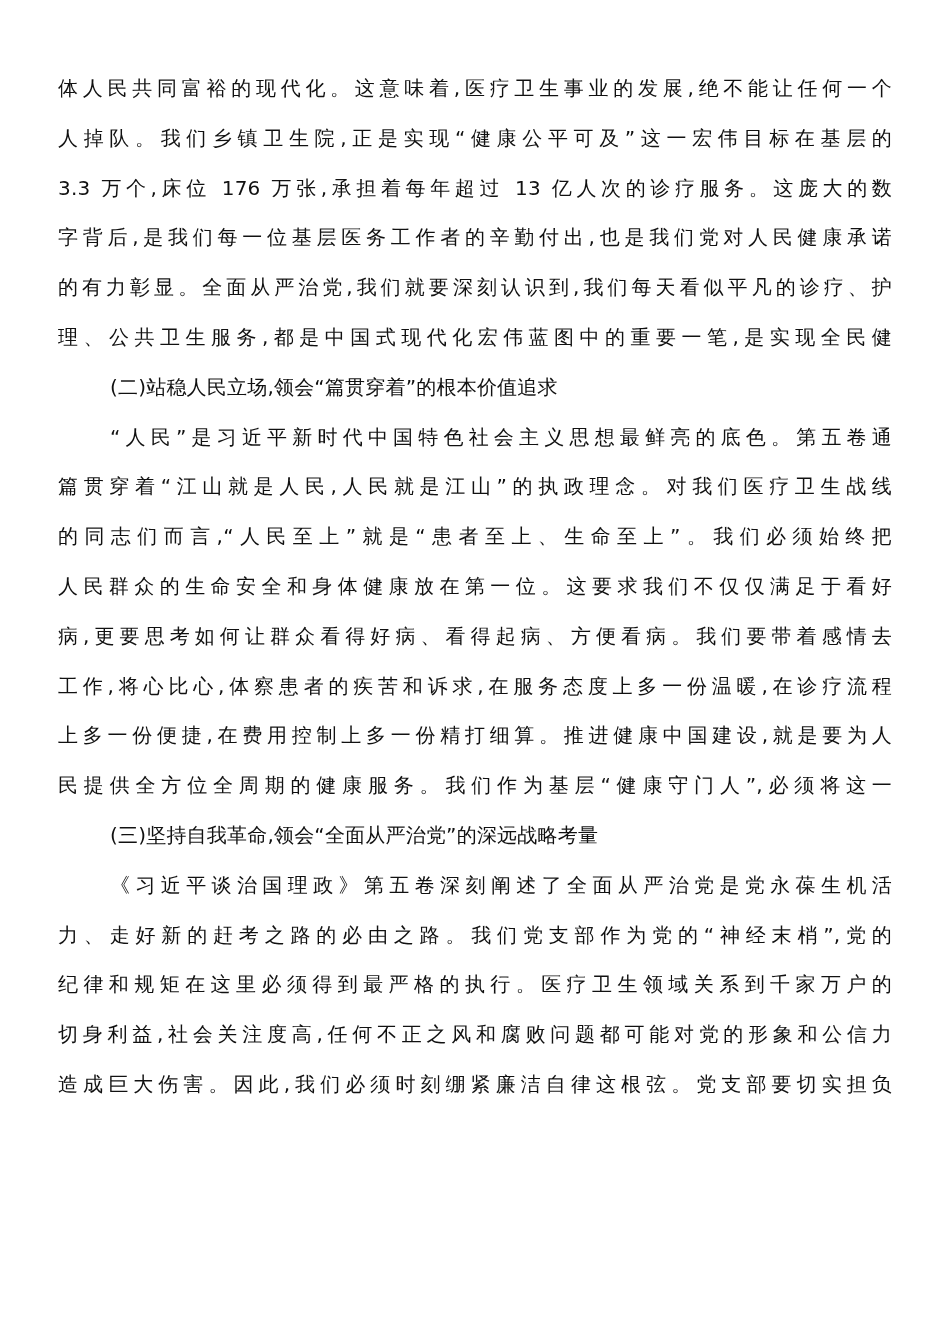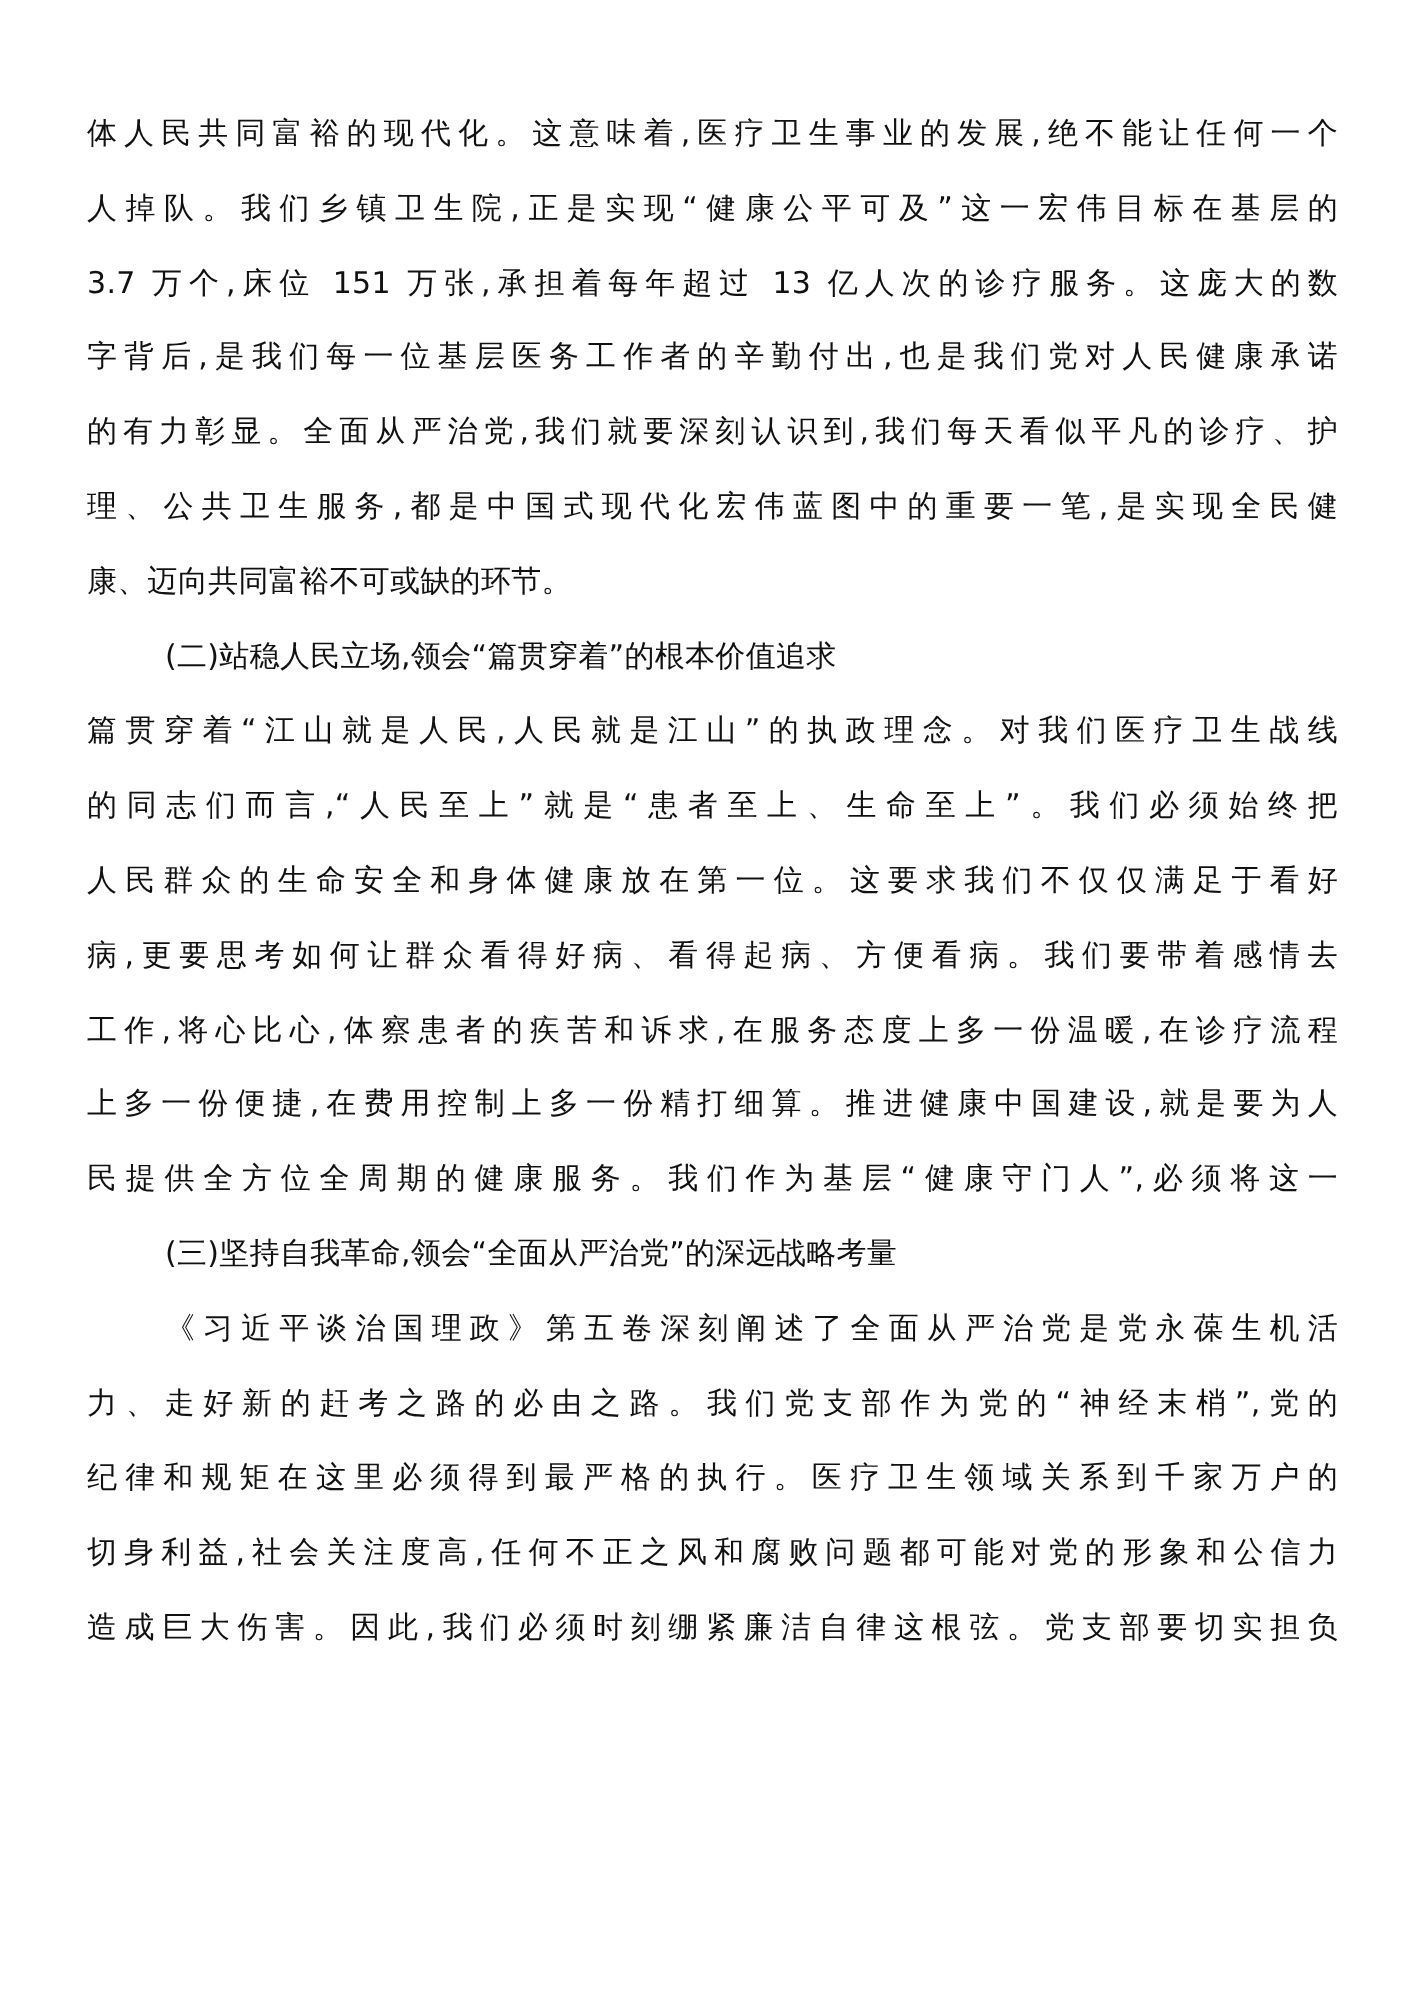--- a/index.html
+++ b/index.html
@@ -42,32 +42,32 @@
   }
 </style>
 </head>
 <body>
 
 <div class="page">
 
   <div>
     <span class="line">体人民共同富裕的现代化。这意味着,医疗卫生事业的发展,绝不能让任何一个</span>
     <span class="line">人掉队。我们乡镇卫生院,正是实现“健康公平可及”这一宏伟目标在基层的</span>
-    <span class="line">3.7 万个,床位 151 万张,承担着每年超过 13 亿人次的诊疗服务。这庞大的数</span>
+    <span class="line">3.3 万个,床位 176 万张,承担着每年超过 13 亿人次的诊疗服务。这庞大的数</span>
     <span class="line">字背后,是我们每一位基层医务工作者的辛勤付出,也是我们党对人民健康承诺</span>
     <span class="line">的有力彰显。全面从严治党,我们就要深刻认识到,我们每天看似平凡的诊疗、护</span>
     <span class="line">理、公共卫生服务,都是中国式现代化宏伟蓝图中的重要一笔,是实现全民健</span>
-    <span class="line last">康、迈向共同富裕不可或缺的环节。</span>
   </div>
 
   <div>
     <span class="line indent heading">(二)站稳人民立场,领会“篇贯穿着”的根本价值追求</span>
   </div>
 
   <div>
+    <span class="line indent">“人民”是习近平新时代中国特色社会主义思想最鲜亮的底色。第五卷通</span>
     <span class="line">篇贯穿着“江山就是人民,人民就是江山”的执政理念。对我们医疗卫生战线</span>
     <span class="line">的同志们而言,“人民至上”就是“患者至上、生命至上”。我们必须始终把</span>
     <span class="line">人民群众的生命安全和身体健康放在第一位。这要求我们不仅仅满足于看好</span>
     <span class="line">病,更要思考如何让群众看得好病、看得起病、方便看病。我们要带着感情去</span>
     <span class="line">工作,将心比心,体察患者的疾苦和诉求,在服务态度上多一份温暖,在诊疗流程</span>
     <span class="line">上多一份便捷,在费用控制上多一份精打细算。推进健康中国建设,就是要为人</span>
     <span class="line">民提供全方位全周期的健康服务。我们作为基层“健康守门人”,必须将这一</span>
   </div>
 
   <div>

